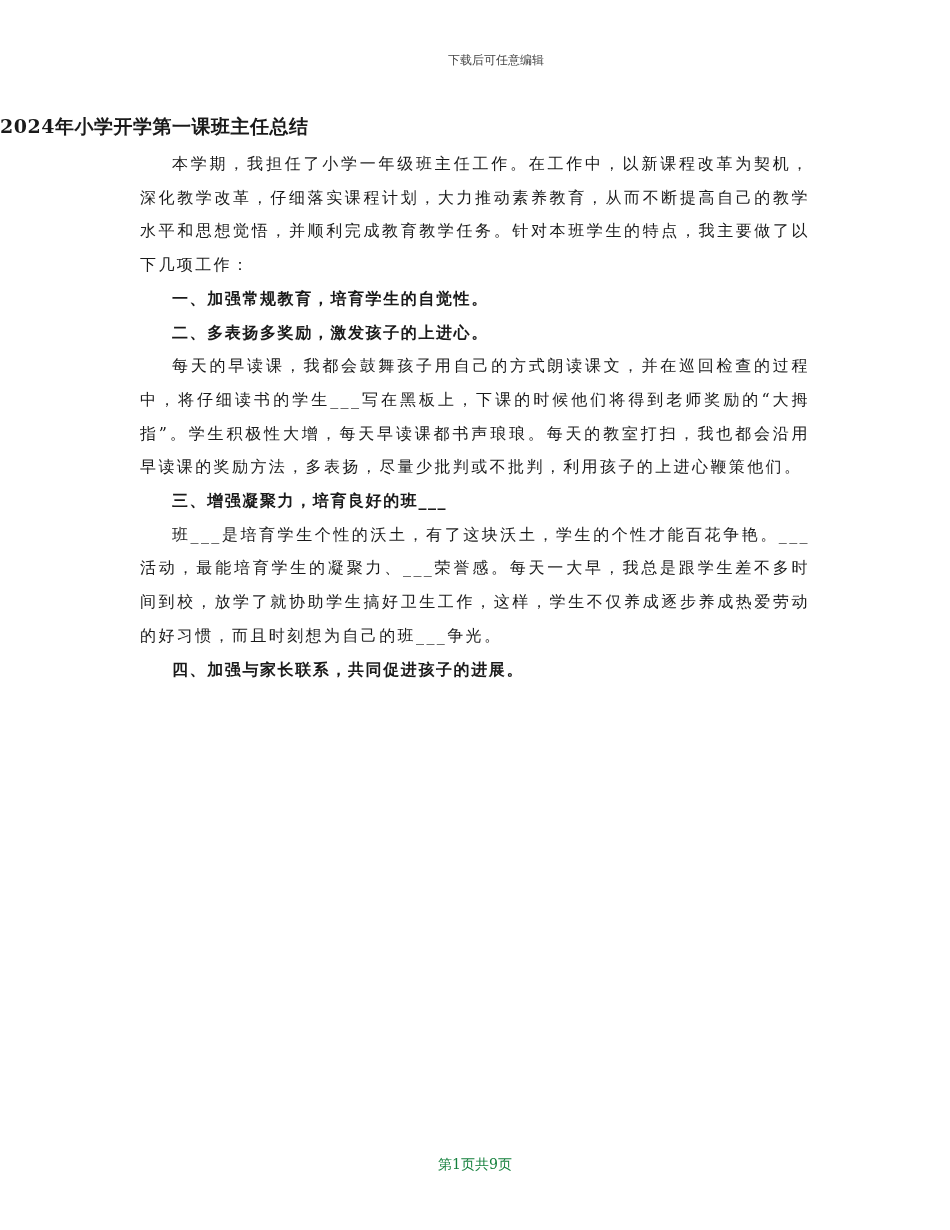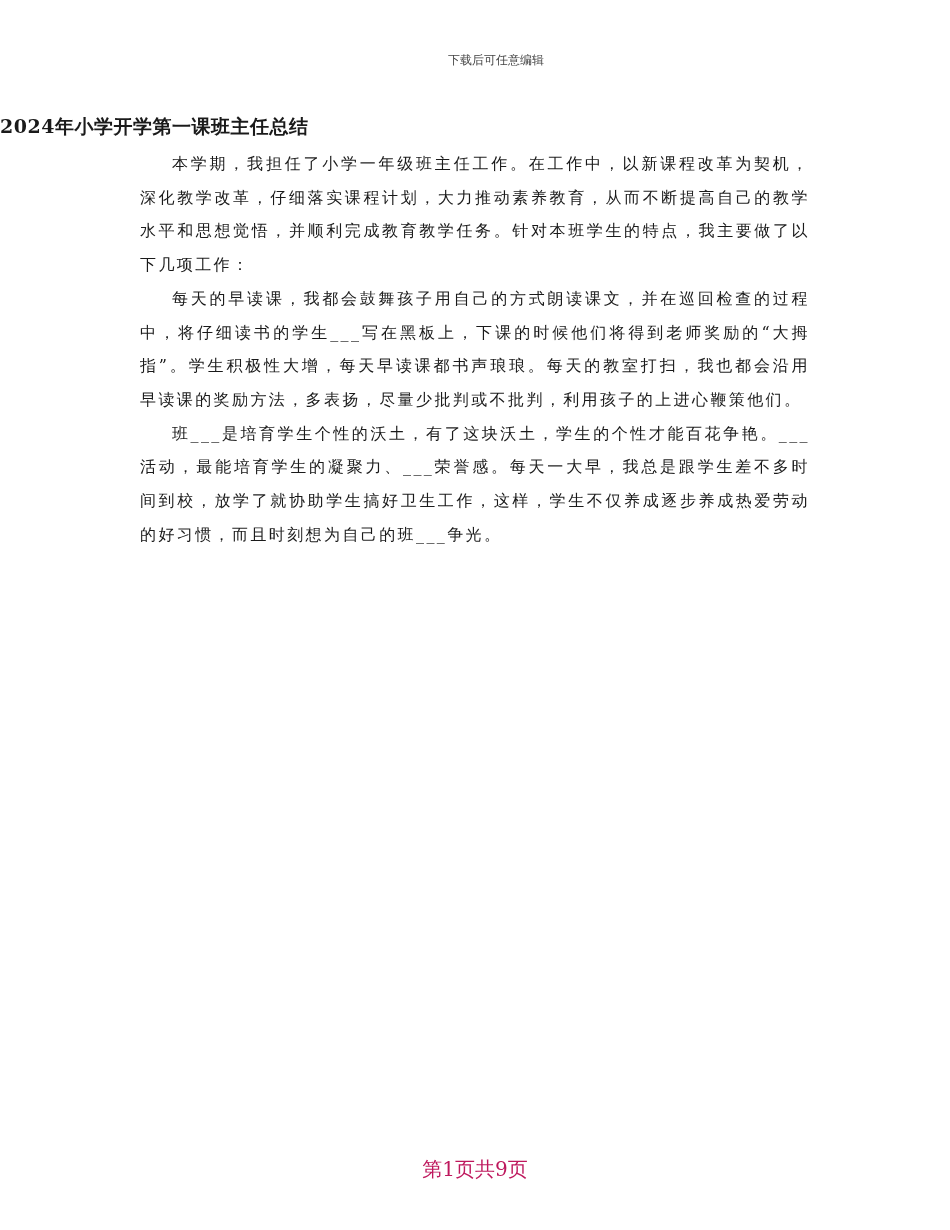--- a/index.html
+++ b/index.html
@@ -56,30 +56,34 @@
     text-indent: 2em;
     font-weight: bold;
     letter-spacing: 1.6px;
   }
   .footer {
     position: absolute;
     top: 1156px;
     left: 0;
     width: 950px;
     text-align: center;
-    font-size: 20px;
-    color: #be185d;
+    font-size: 14px;
+    color: #15803d;
   }
 </style>
 </head>
 <body>
 
 <div class="header-note">下载后可任意编辑</div>
 
 <div class="title">2024年小学开学第一课班主任总结</div>
 
 <div class="body-text">
   <p class="para">本学期，我担任了小学一年级班主任工作。在工作中，以新课程改革为契机，深化教学改革，仔细落实课程计划，大力推动素养教育，从而不断提高自己的教学水平和思想觉悟，并顺利完成教育教学任务。针对本班学生的特点，我主要做了以下几项工作：</p>
+  <p class="heading">一、加强常规教育，培育学生的自觉性。</p>
+  <p class="heading">二、多表扬多奖励，激发孩子的上进心。</p>
   <p class="para">每天的早读课，我都会鼓舞孩子用自己的方式朗读课文，并在巡回检查的过程中，将仔细读书的学生___写在黑板上，下课的时候他们将得到老师奖励的“大拇指”。学生积极性大增，每天早读课都书声琅琅。每天的教室打扫，我也都会沿用早读课的奖励方法，多表扬，尽量少批判或不批判，利用孩子的上进心鞭策他们。</p>
+  <p class="heading">三、增强凝聚力，培育良好的班___</p>
   <p class="para">班___是培育学生个性的沃土，有了这块沃土，学生的个性才能百花争艳。___活动，最能培育学生的凝聚力、___荣誉感。每天一大早，我总是跟学生差不多时间到校，放学了就协助学生搞好卫生工作，这样，学生不仅养成逐步养成热爱劳动的好习惯，而且时刻想为自己的班___争光。</p>
+  <p class="heading">四、加强与家长联系，共同促进孩子的进展。</p>
 </div>
 
 <div class="footer">第1页共9页</div>
 
 </body></html>

